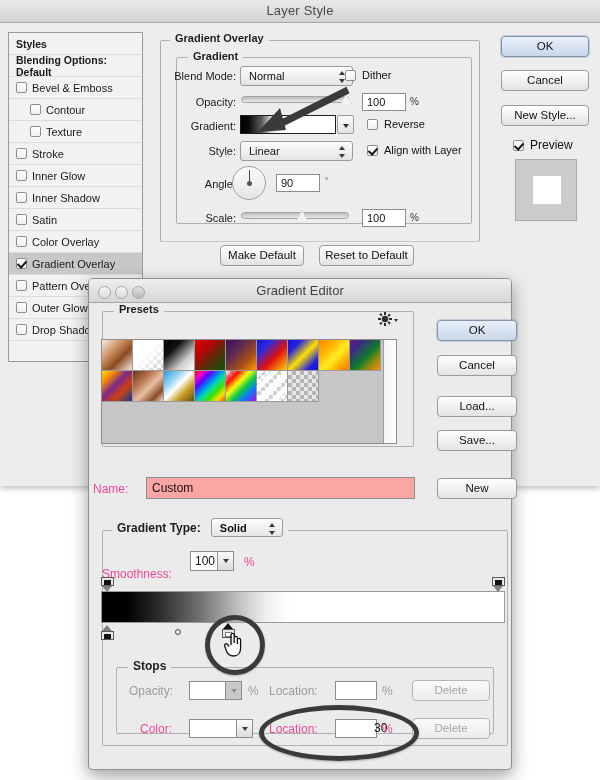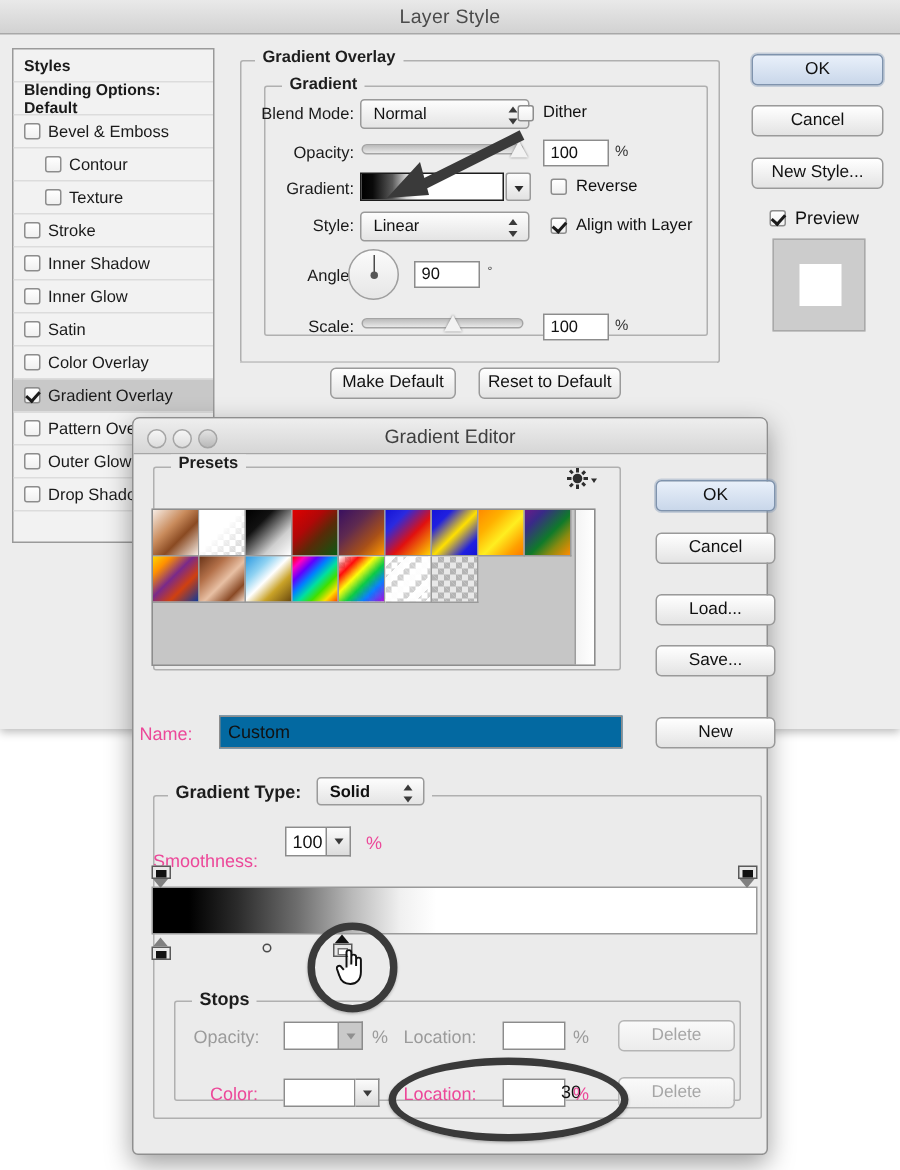--- a/index.html
+++ b/index.html
@@ -167,21 +167,21 @@
     overflow:hidden;
   }
   .swatch-grid{position:absolute;left:0;top:0;display:flex;flex-wrap:wrap;width:280px;}
   .swatch{width:31px;height:31px;box-sizing:border-box;border-right:1px solid #9a9a9a;border-bottom:1px solid #9a9a9a;}
   .pscroll{position:absolute;right:0;top:0;width:13px;height:100%;background:linear-gradient(to right,#f4f4f4,#ffffff);border-left:1px solid #9d9d9d;box-sizing:border-box;}
   .gear{position:absolute;left:377px;top:311px;width:22px;height:16px;}
 
   .ge-label{position:absolute;font-size:12px;color:#ec4899;}
   .namefield{
     position:absolute;left:146px;top:477px;width:269px;height:22px;
-    border:1px solid #8c8c8c;background:#0369a1;box-sizing:border-box;
+    border:1px solid #8c8c8c;background:#fca5a5;box-sizing:border-box;
     font-size:12px;line-height:21px;padding-left:5px;color:#111;
   }
 
   #gtFs{left:102px;top:530px;width:404px;height:214px;}
   #gtLegWrap{left:112px;top:518px;display:flex;align-items:center;gap:10px;background:#ebebeb;padding:0 5px;}
 
   
   .gbar{
     position:absolute;left:101px;top:591px;width:404px;height:32px;
     border:1px solid #9a9a9a;box-sizing:border-box;
@@ -269,25 +269,25 @@
       <div class="sl-row indent">
         <span class="cb"></span>
         <span>Texture</span>
       </div>
       <div class="sl-row">
         <span class="cb"></span>
         <span>Stroke</span>
       </div>
       <div class="sl-row">
         <span class="cb"></span>
+        <span>Inner Glow</span>
+      </div>
+      <div class="sl-row">
+        <span class="cb"></span>
         <span>Inner Shadow</span>
-      </div>
-      <div class="sl-row">
-        <span class="cb"></span>
-        <span>Inner Glow</span>
       </div>
       <div class="sl-row">
         <span class="cb"></span>
         <span>Satin</span>
       </div>
       <div class="sl-row">
         <span class="cb"></span>
         <span>Color Overlay</span>
       </div>
       <div class="sl-row sel">

